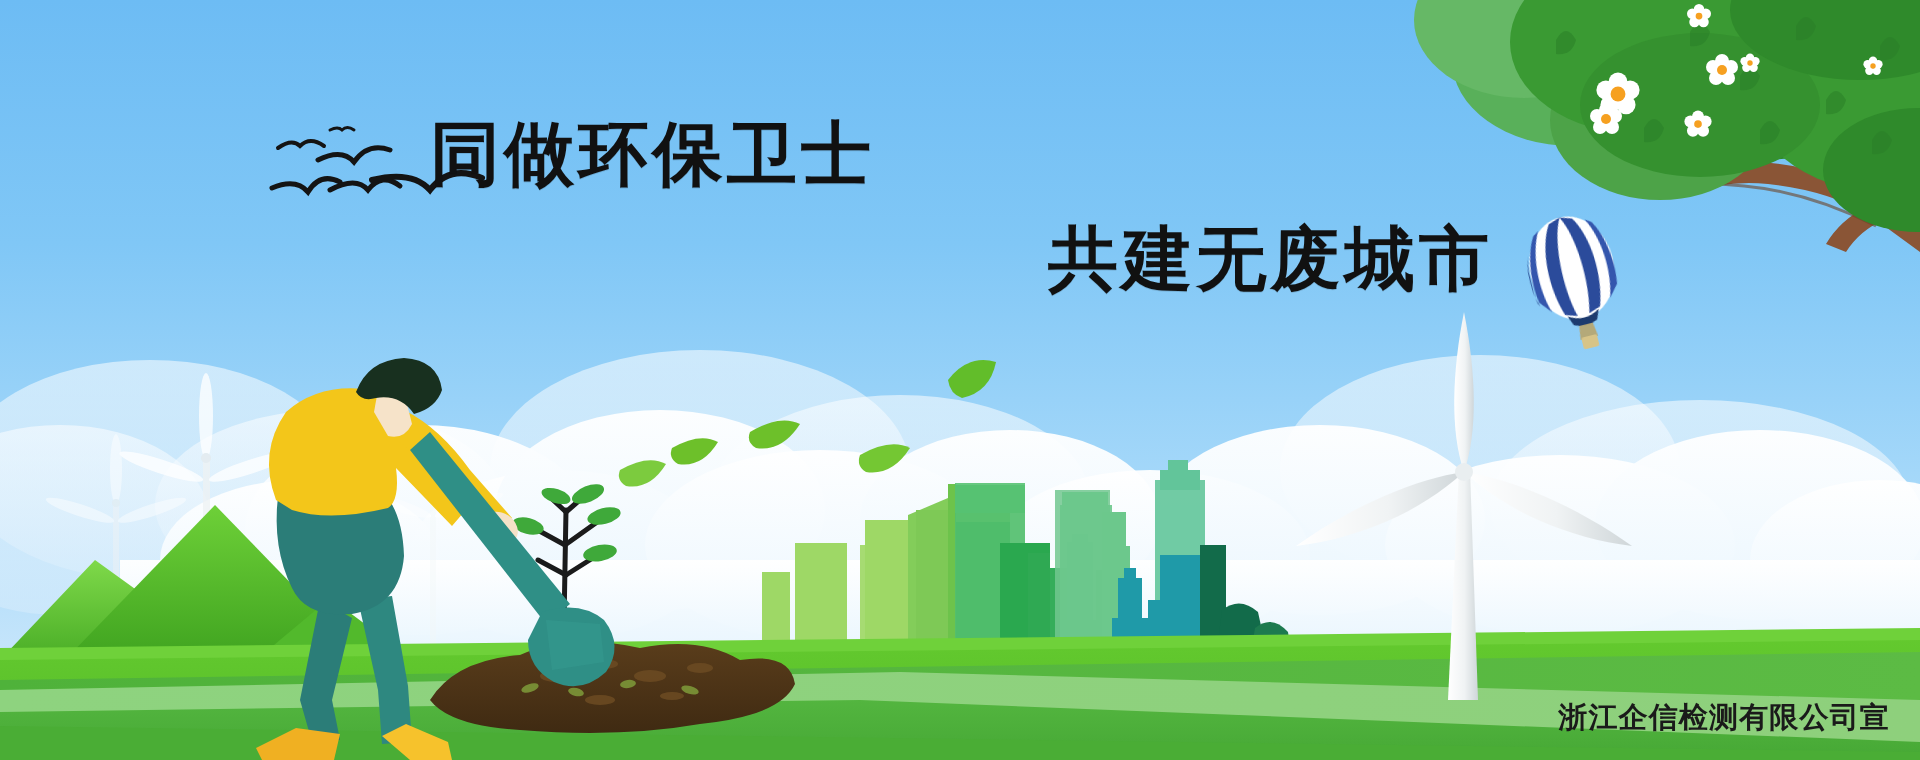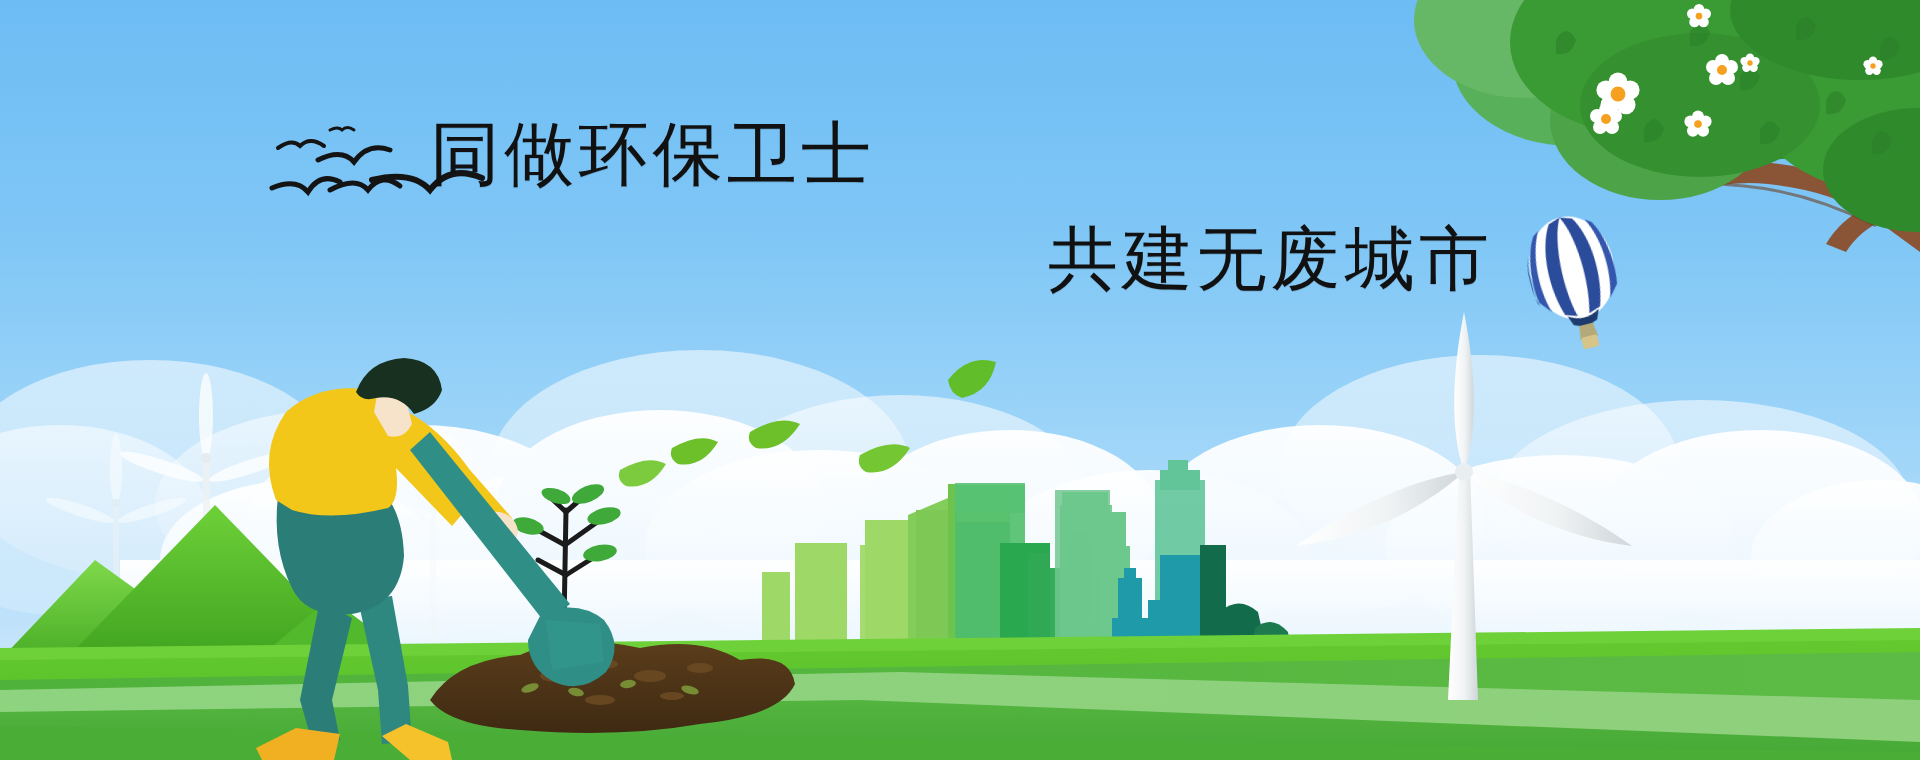--- a/index.html
+++ b/index.html
@@ -13,21 +13,21 @@
     background:linear-gradient(180deg,#6ebdf4 0%, #82c8f6 35%, #a9daf9 70%, #c9e7fb 100%);
   }
 
   .layer { position:absolute; left:0; top:0; width:100%; height:100%; }
   svg.layer { display:block; }
 
   
   .headline {
     position:absolute;
     color:#111111;
-    font-weight:400;
+    font-weight:700;
     letter-spacing:0.06em;
     white-space:nowrap;
     font-family:"DejaVu Sans","Liberation Sans",sans-serif;
     text-shadow:0 1px 0 rgba(0,0,0,0.12);
   }
   #headline-1 { left:430px; top:108px; font-size:70px; }
   #headline-2 { left:1048px; top:213px; font-size:70px; }
 
   #footer-credit {
     position:absolute;
@@ -427,14 +427,15 @@
           <circle cx="0" cy="0" r="4.5" fill="#f6a020"></circle>
         </g>
       </g>
     </g>
   </svg>
 
   <div class="headline" id="headline-1">同做环保卫士</div>
 
   <div class="headline" id="headline-2">共建无废城市</div>
 
+  <div id="footer-credit">浙江企信检测有限公司宣</div>
 
 </div>
 
 </body></html>

